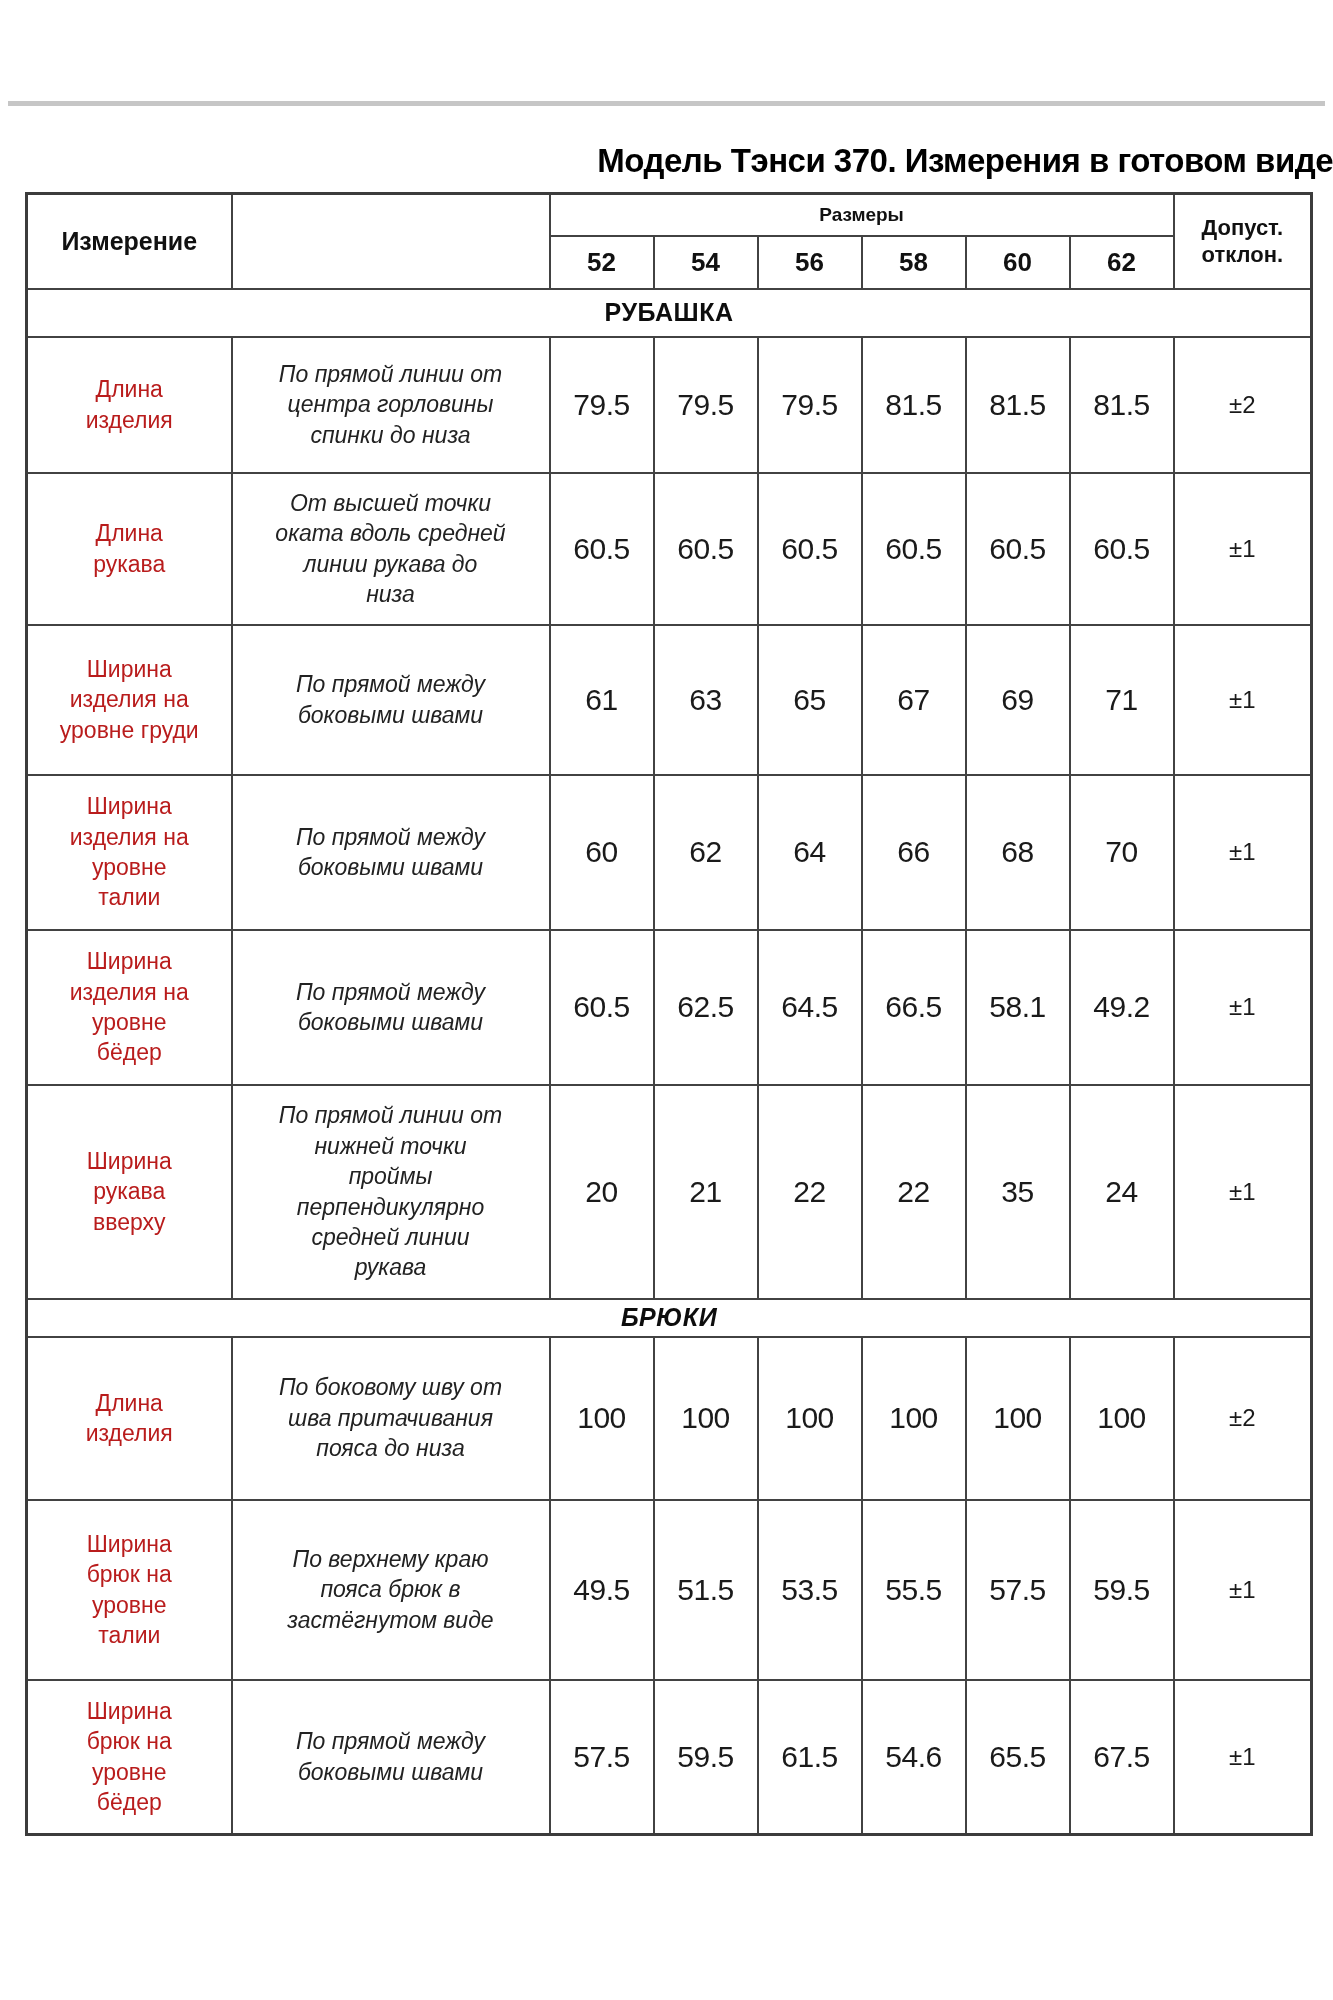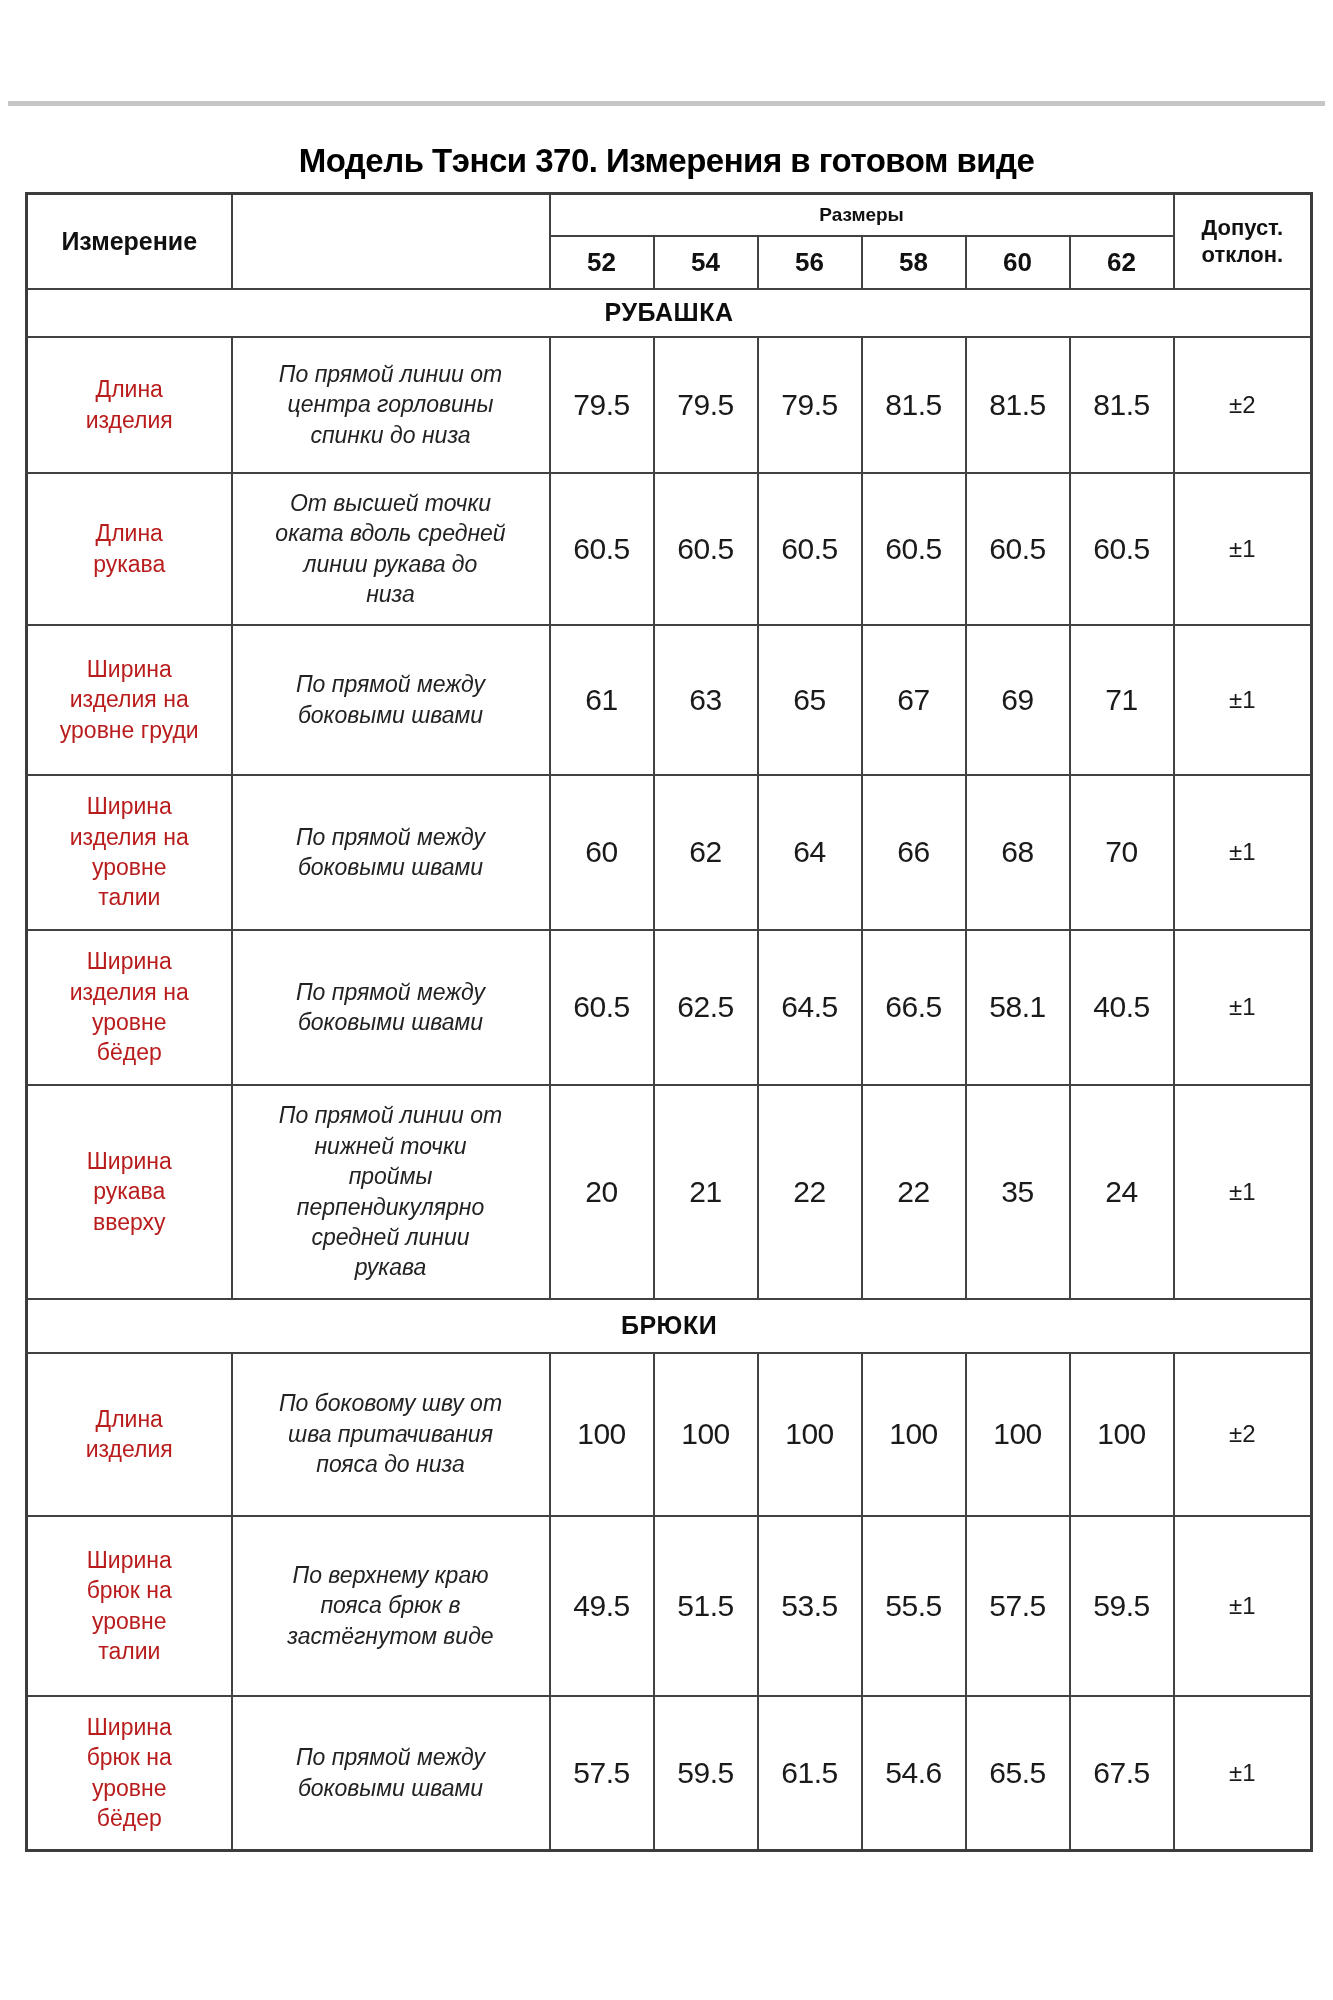--- a/index.html
+++ b/index.html
@@ -21,21 +21,21 @@
     width: 1317px;
     height: 5px;
     background: #c6c6c6;
   }
   .doc-title {
     position: absolute;
     top: 142px;
     left: 0;
     width: 1333px;
     margin: 0;
-    text-align: center;
+    text-align: right;
     font-size: 33px;
     font-weight: 700;
     color: #000000;
     letter-spacing: -0.5px;
   }
   table.meas {
     position: absolute;
     left: 25px;
     top: 192px;
     width: 1285px;
@@ -212,42 +212,42 @@
 изделия на
 уровне
 бёдер</td>
         <td class="method-cell">По прямой между
 боковыми швами</td>
         <td class="value-cell">60.5</td>
         <td class="value-cell">62.5</td>
         <td class="value-cell">64.5</td>
         <td class="value-cell">66.5</td>
         <td class="value-cell">58.1</td>
-        <td class="value-cell">40.5</td>
+        <td class="value-cell">49.2</td>
         <td class="tol-cell">±1</td>
       </tr>
       <tr style="height: 214px;">
         <td class="measure-cell">Ширина
 рукава
 вверху</td>
         <td class="method-cell">По прямой линии от
 нижней точки
 проймы
 перпендикулярно
 средней линии
 рукава</td>
         <td class="value-cell">20</td>
         <td class="value-cell">21</td>
         <td class="value-cell">22</td>
         <td class="value-cell">22</td>
         <td class="value-cell">35</td>
         <td class="value-cell">24</td>
         <td class="tol-cell">±1</td>
       </tr>
-      <tr style="height: 54px;">
+      <tr style="height: 38px; font-style: italic;">
         <td class="section-cell" colspan="9">БРЮКИ</td>
       </tr>
       <tr style="height: 163px;">
         <td class="measure-cell">Длина
 изделия</td>
         <td class="method-cell">По боковому шву от
 шва притачивания
 пояса до низа</td>
         <td class="value-cell">100</td>
         <td class="value-cell">100</td>

